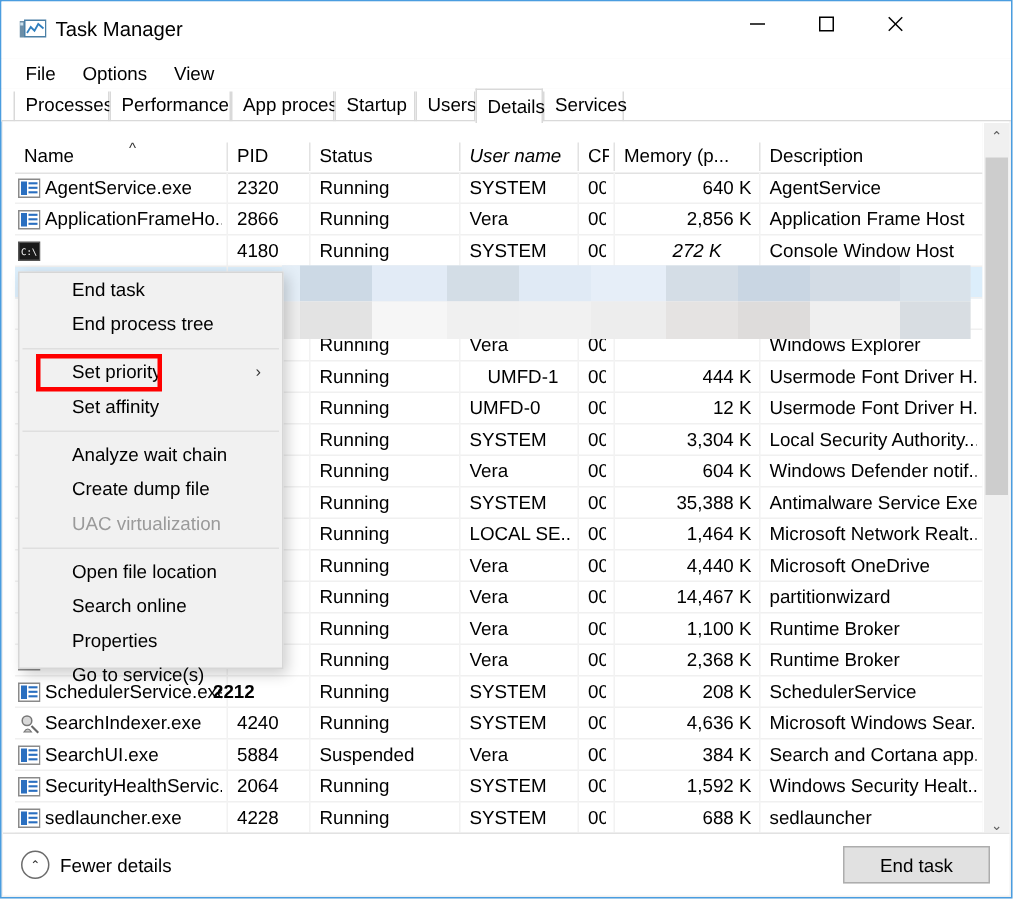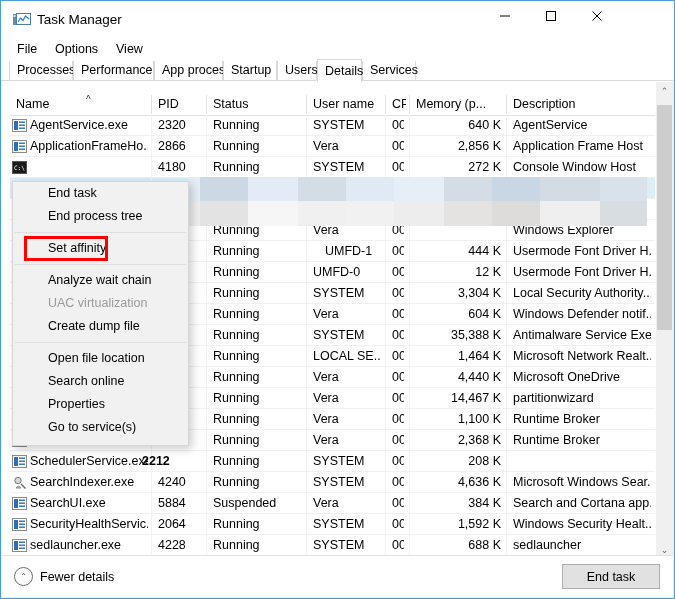--- a/index.html
+++ b/index.html
@@ -303,21 +303,21 @@
       <div class="tab active" style="left: 316px; width: 45px;"><span>Details</span></div>
       <div class="tab" style="left: 361px; width: 54px;"><span>Services</span></div>
     </div>
 
   <div id="listpanel">
     <div id="listheader">
       <span id="sortmark">^</span>
     <div class="colhead" style="left: 6px; width: 132px;">Name</div>
         <div class="colhead" style="left: 148px; width: 45px;">PID</div>
         <div class="colhead" style="left: 203px; width: 90px;">Status</div>
-        <div class="colhead" style="left: 303px; width: 69px;">User name</div>
+        <div class="colhead" style="left: 303px; width: 69px; font-style: italic;">User name</div>
         <div class="colhead" style="left: 382px; width: 14px;">CPU</div>
         <div class="colhead" style="left: 406px; width: 87px;">Memory (p...</div>
         <div class="colhead" style="left: 503px; width: 140px;">Description</div>
         <div class="coldiv" style="left: 141px;"></div>
         <div class="coldiv" style="left: 196px;"></div>
         <div class="coldiv" style="left: 296px;"></div>
         <div class="coldiv" style="left: 375px;"></div>
         <div class="coldiv" style="left: 399px;"></div>
         <div class="coldiv" style="left: 496px;"></div>
       </div>
@@ -374,21 +374,21 @@
           <div class="rowdiv" style="left: 141px;"></div>
           <div class="rowdiv" style="left: 196px;"></div>
           <div class="rowdiv" style="left: 296px;"></div>
           <div class="rowdiv" style="left: 375px;"></div>
           <div class="rowdiv" style="left: 399px;"></div>
           <div class="rowdiv" style="left: 496px;"></div>
           <div class="cell" style="left: 148px; width: 43px;">4180</div>
           <div class="cell" style="left: 203px; width: 88px;">Running</div>
           <div class="cell" style="left: 303px; width: 67px;">SYSTEM</div>
           <div class="cell" style="left: 382px; width: 12px;">00</div>
-          <div class="cell num" style="left: 406px; width: 85px;">272 K</div>
+          <div class="cell num" style="left: 386px; width: 85px; font-style: italic;">272 K</div>
           <div class="cell" style="left: 503px; width: 138px;">Console Window Host</div>
         </div>
         <div class="row selected" style="top: 63px;">
           <span class="picon"><svg width="15" height="15" viewBox="0 0 15 15">
               <rect x="0.5" y="1.5" width="14" height="12" fill="#ffffff" stroke="#8a8a8a" stroke-width="1"></rect>
               <rect x="2" y="3" width="4" height="9" fill="#2a6fc0"></rect>
               <rect x="7" y="3.5" width="6" height="1.4" fill="#2a6fc0"></rect>
               <rect x="7" y="6.5" width="6" height="1.4" fill="#2a6fc0"></rect>
               <rect x="7" y="9.5" width="6" height="1.4" fill="#2a6fc0"></rect>
             </svg></span>
@@ -683,20 +683,21 @@
           <div class="rowdiv" style="left: 296px;"></div>
           <div class="rowdiv" style="left: 375px;"></div>
           <div class="rowdiv" style="left: 399px;"></div>
           <div class="rowdiv" style="left: 496px;"></div>
           <div class="cell" style="left: 20px; width: 118px;">SchedulerService.exe</div>
           <div class="cell" style="left: 132px; width: 43px; font-weight: bold;">2212</div>
           <div class="cell" style="left: 203px; width: 88px;">Running</div>
           <div class="cell" style="left: 303px; width: 67px;">SYSTEM</div>
           <div class="cell" style="left: 382px; width: 12px;">00</div>
           <div class="cell num" style="left: 406px; width: 85px;">208 K</div>
+          <div class="cell" style="left: 503px; width: 138px;">SchedulerService</div>
         </div>
         <div class="row" style="top: 357px;">
           <span class="picon"><svg width="15" height="15" viewBox="0 0 15 15">
               <circle cx="6" cy="5.5" r="3.2" fill="#d9d9d9" stroke="#777" stroke-width="1"></circle>
               <path d="M4 13 q2.5 -4 5 0 z" fill="#c9c9c9" stroke="#777" stroke-width="0.8"></path>
               <line x1="9" y1="9" x2="13.5" y2="13.5" stroke="#666" stroke-width="1.4"></line>
             </svg></span>
           <div class="rowdiv" style="left: 141px;"></div>
           <div class="rowdiv" style="left: 196px;"></div>
           <div class="rowdiv" style="left: 296px;"></div>
@@ -818,25 +819,26 @@
     </div>
     <div id="endtask-btn">
       <span>End task</span>
     </div>
   </div>
 
   <div id="ctxmenu">
     <div class="mi"><span>End task</span></div>
       <div class="mi"><span>End process tree</span></div>
       <div class="sep"></div>
+      <div class="mi"><span>Set priority</span><span class="submenu-arrow">›</span></div>
       <div class="mi"><span>Set affinity</span></div>
       <div class="sep"></div>
       <div class="mi"><span>Analyze wait chain</span></div>
+      <div class="mi"><span>Create dump file</span></div>
       <div class="mi disabled"><span>UAC virtualization</span></div>
-      <div class="mi"><span>Create dump file</span></div>
       <div class="sep"></div>
       <div class="mi"><span>Open file location</span></div>
       <div class="mi"><span>Search online</span></div>
       <div class="mi"><span>Properties</span></div>
       <div class="mi"><span>Go to service(s)</span></div>
       <div id="redbox" style="top: 54px; border-color: rgb(255, 0, 0);"></div>
   </div>
 
 </div>
 

